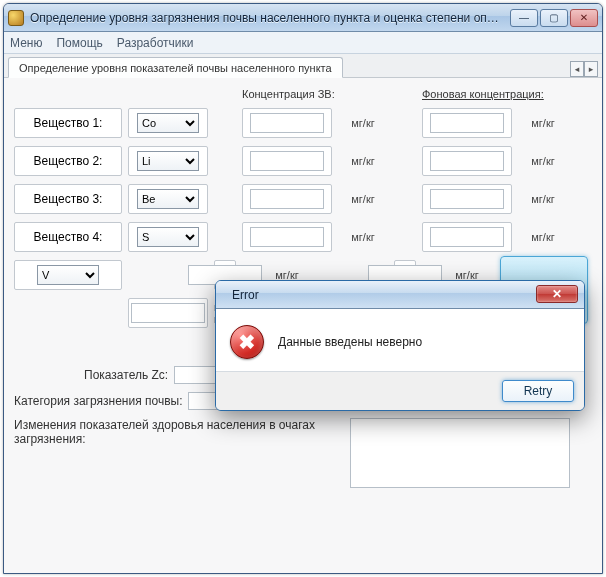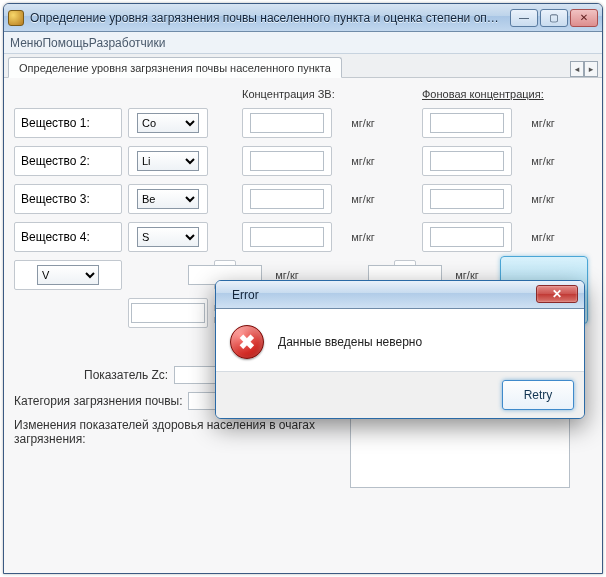--- a/index.html
+++ b/index.html
@@ -57,21 +57,21 @@
     background: linear-gradient(#eaf2fb, #c9dcef);
     display: flex; align-items: center; justify-content: center;
     font-size: 10px; color: #2a3f57;
   }
   .win-btn.close { background: linear-gradient(#f1c2c2, #dd8e8e); border-color:#a85050; color:#5a1a1a;}
   .menubar {
     height: 22px;
     background: #eef3f8;
     border-bottom: 1px solid #c7d3df;
     display: flex; align-items: center;
-    padding: 0 6px; 
+    padding: 0 6px; gap: 14px;
     color: #4a5a6c;
   }
   .menubar span { cursor: default; }
   .tabstrip {
     height: 24px;
     background: #eef0f2;
     border-bottom: 1px solid #c3c9cf;
     display: flex; align-items: flex-end;
     padding: 0 4px;
     position: relative;
@@ -113,21 +113,21 @@
   .hdr {
     font-size: 11px; color: #333;
   }
   .cellwrap {
     border: 1px solid #c2c8cf;
     border-radius: 2px;
     background: #fff;
     height: 30px;
     display:flex; align-items:center; justify-content:center;
   }
-  .rowlbl-wrap { padding: 0 6px; justify-content:flex-start; }
+  .rowlbl-wrap { padding: 0 6px; justify-content:center; }
   select.sub {
     width: 62px; font-size: 11px;
     border: 1px solid #8a97a5;
     background: linear-gradient(#fff,#eef2f6);
     height: 20px;
   }
   input.num {
     width: 74px; height: 20px;
     border: 1px solid #b6bfc8;
     background: #fff;
@@ -205,21 +205,21 @@
     display:flex; align-items:center; justify-content:center;
     color:#fff; font-weight:bold; font-size:20px;
     box-shadow: inset 0 4px 8px rgba(255,255,255,.4), 0 1px 2px rgba(0,0,0,.4);
   }
   .dlg .dlg-footer {
     background:#f0f0f0;
     padding: 8px 10px;
     display:flex; justify-content:flex-end;
   }
   .dlg .retry {
-    min-width: 72px; height: 30px;
+    min-width: 72px; height: 22px;
     border: 1px solid #3f8acb;
     border-radius: 3px;
     background: linear-gradient(#fdfefe,#eaf2fa);
     box-shadow: 0 0 4px rgba(70,150,210,.7);
     font-size: 12px; color:#123552;
   }
 </style>
 </head>
 <body>
 
@@ -235,21 +235,21 @@
     </div>
   </div>
 
   <div class="menubar">
     <span>Меню</span>
     <span>Помощь</span>
     <span>Разработчики</span>
   </div>
 
   <div class="tabstrip">
-    <div class="tab">Определение уровня загрязнения почвы населенного пункта</div>
+    <div class="tab">Определение уровня показателей почвы населенного пункта</div>
     <div class="scroll">
       <button>◂</button>
       <button>▸</button>
     </div>
   </div>
 
   <div class="content">
 
     <div class="grid">
 

